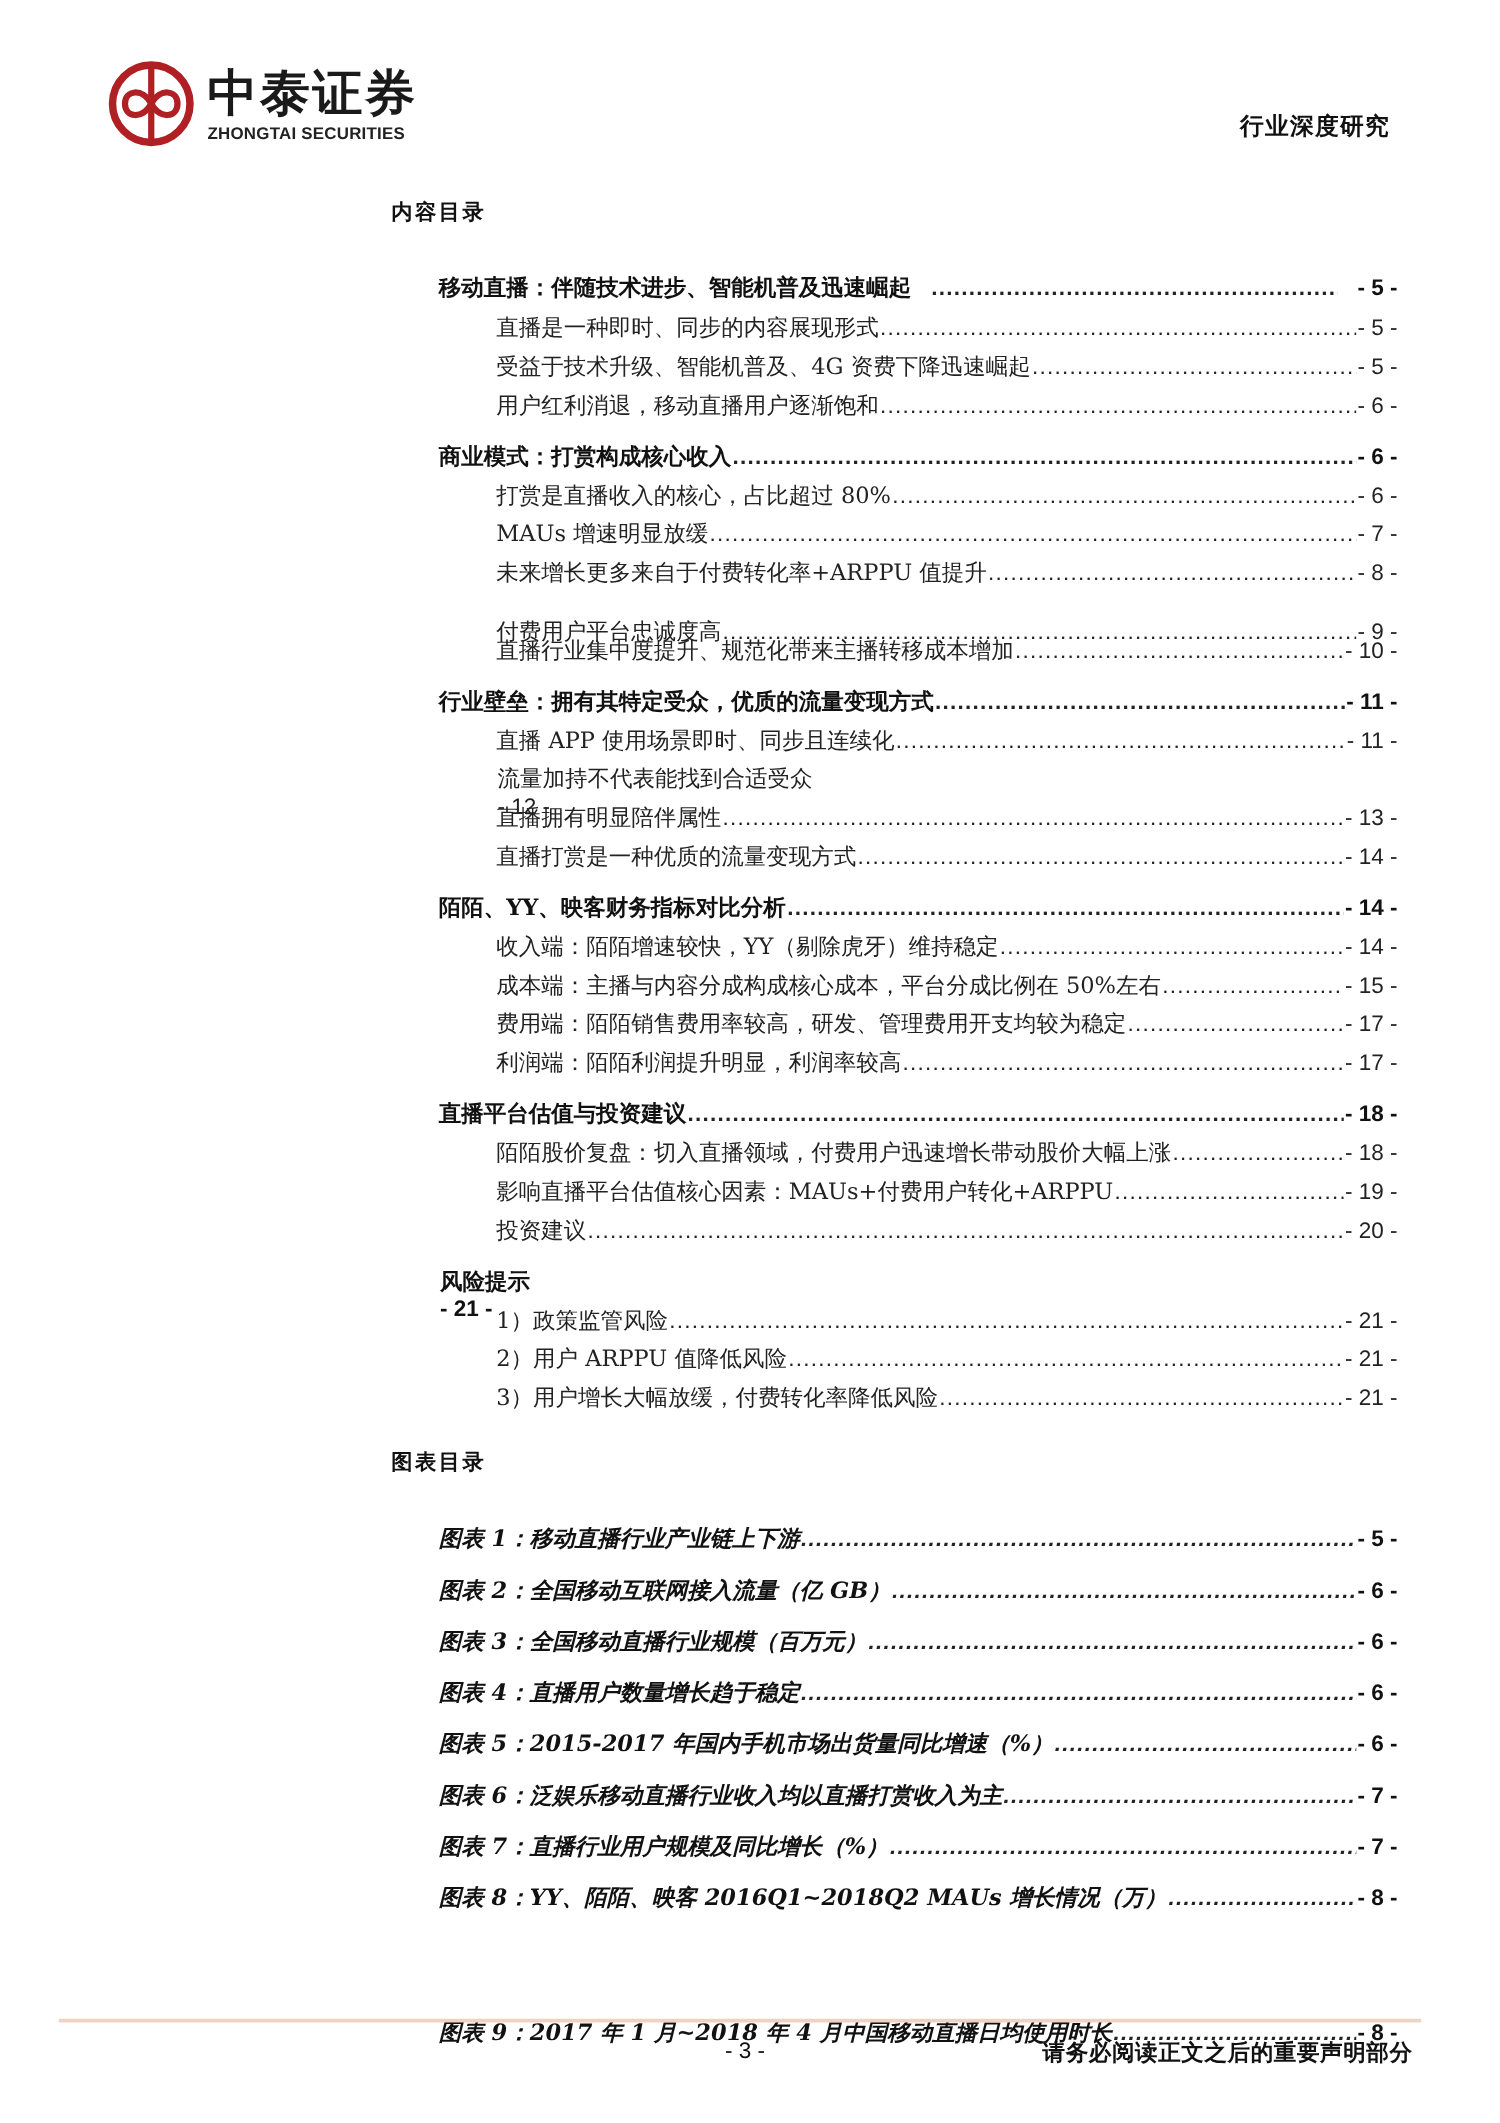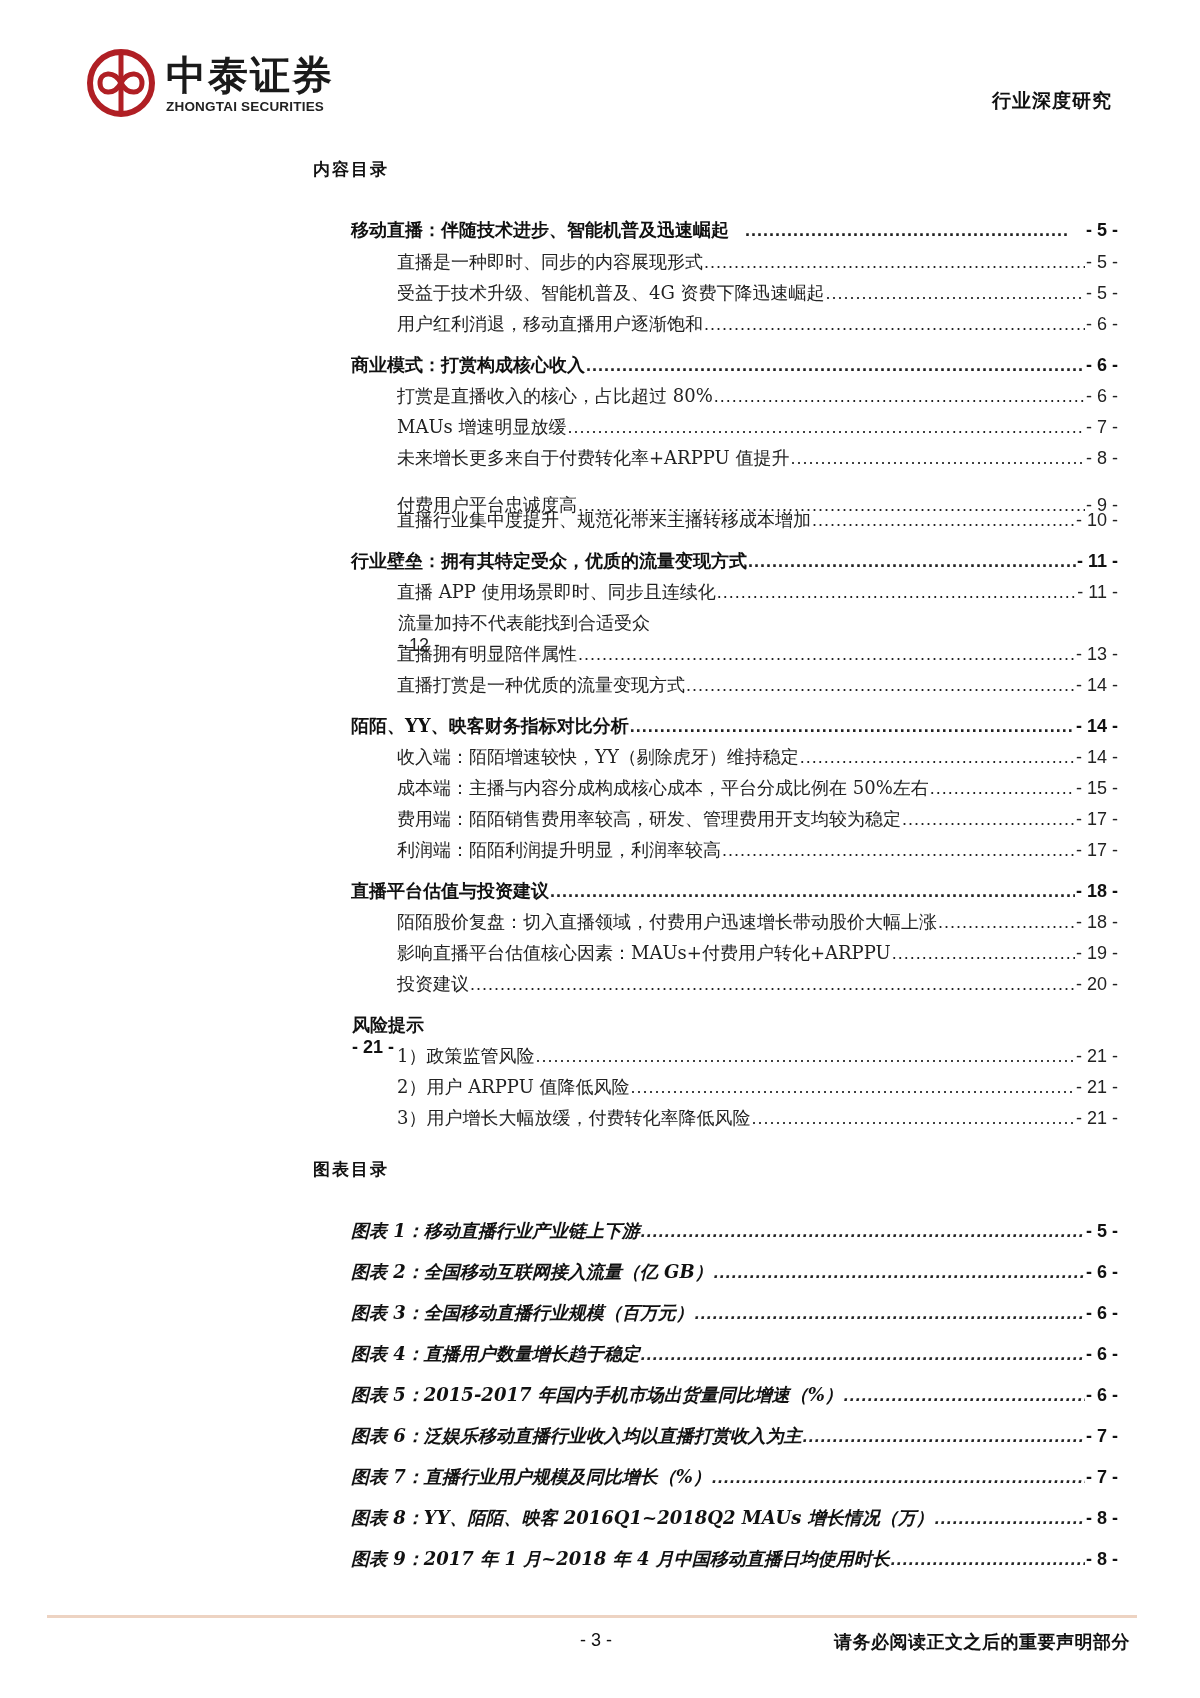--- a/index.html
+++ b/index.html
@@ -238,21 +238,21 @@
   <div class="toc-row fig" style="top:1465px;">
       <span class="label">图表 7：直播行业用户规模及同比增长（%）</span>
       <span class="dots">........................................................................................................................................</span>
       <span class="page">- 7 -</span>
     </div>
   <div class="toc-row fig" style="top:1506px;">
       <span class="label">图表 8：YY、陌陌、映客 2016Q1~2018Q2 MAUs 增长情况（万）</span>
       <span class="dots">........................................................................................................................................</span>
       <span class="page">- 8 -</span>
     </div>
-  <div class="toc-row fig" style="top:1547px;">
+  <div class="toc-row fig" style="top:1614px;">
       <span class="label">图表 9：2017 年 1 月~2018 年 4 月中国移动直播日均使用时长</span>
       <span class="dots">........................................................................................................................................</span>
       <span class="page">- 8 -</span>
     </div>
 </div>
 
 <div class="footer-rule"></div>
 <div class="footer-page">- 3 -</div>
 <div class="footer-note">请务必阅读正文之后的重要声明部分</div>
 

